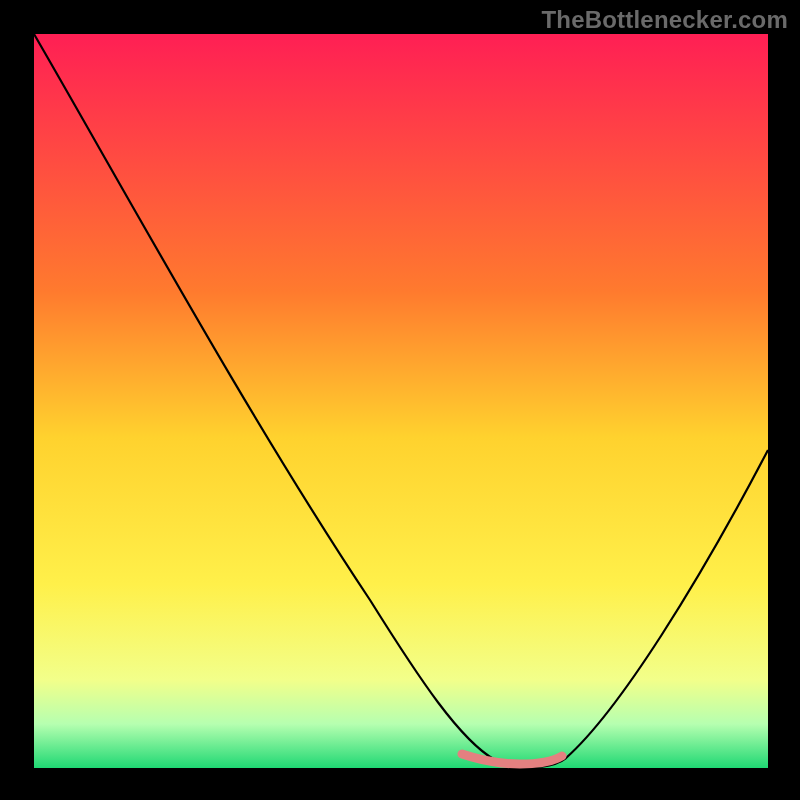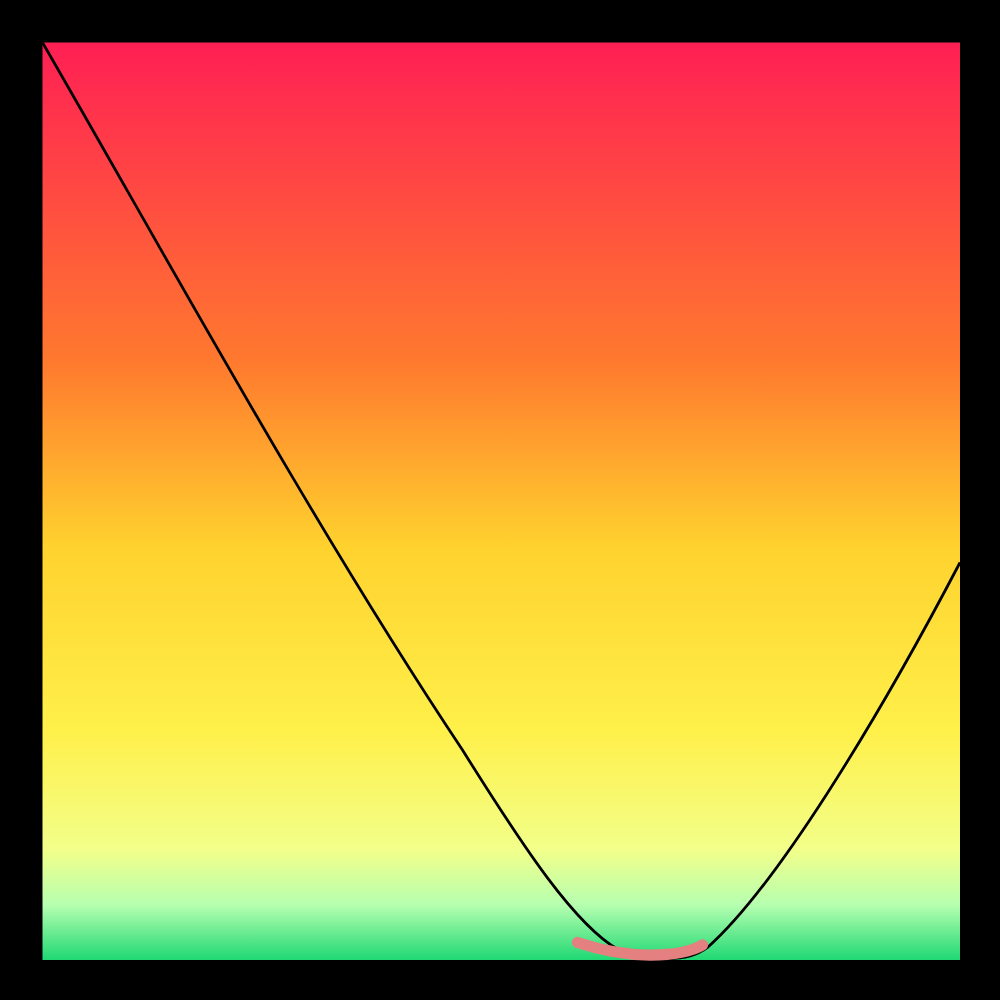--- a/index.html
+++ b/index.html
@@ -58,13 +58,14 @@
              C 420 680, 460 740, 495 760
              C 505 765, 520 767, 535 767
              C 548 767, 558 764, 566 758
              C 620 710, 700 580, 768 450"></path>
 
     <path fill="none" stroke="#e48080" stroke-width="9" stroke-linecap="round" d="M 462 754
              C 480 760, 500 764, 520 764
              C 538 764, 552 762, 562 756"></path>
   </svg>
 
+  <div class="watermark">TheBottlenecker.com</div>
 </div>
 
 </body></html>

